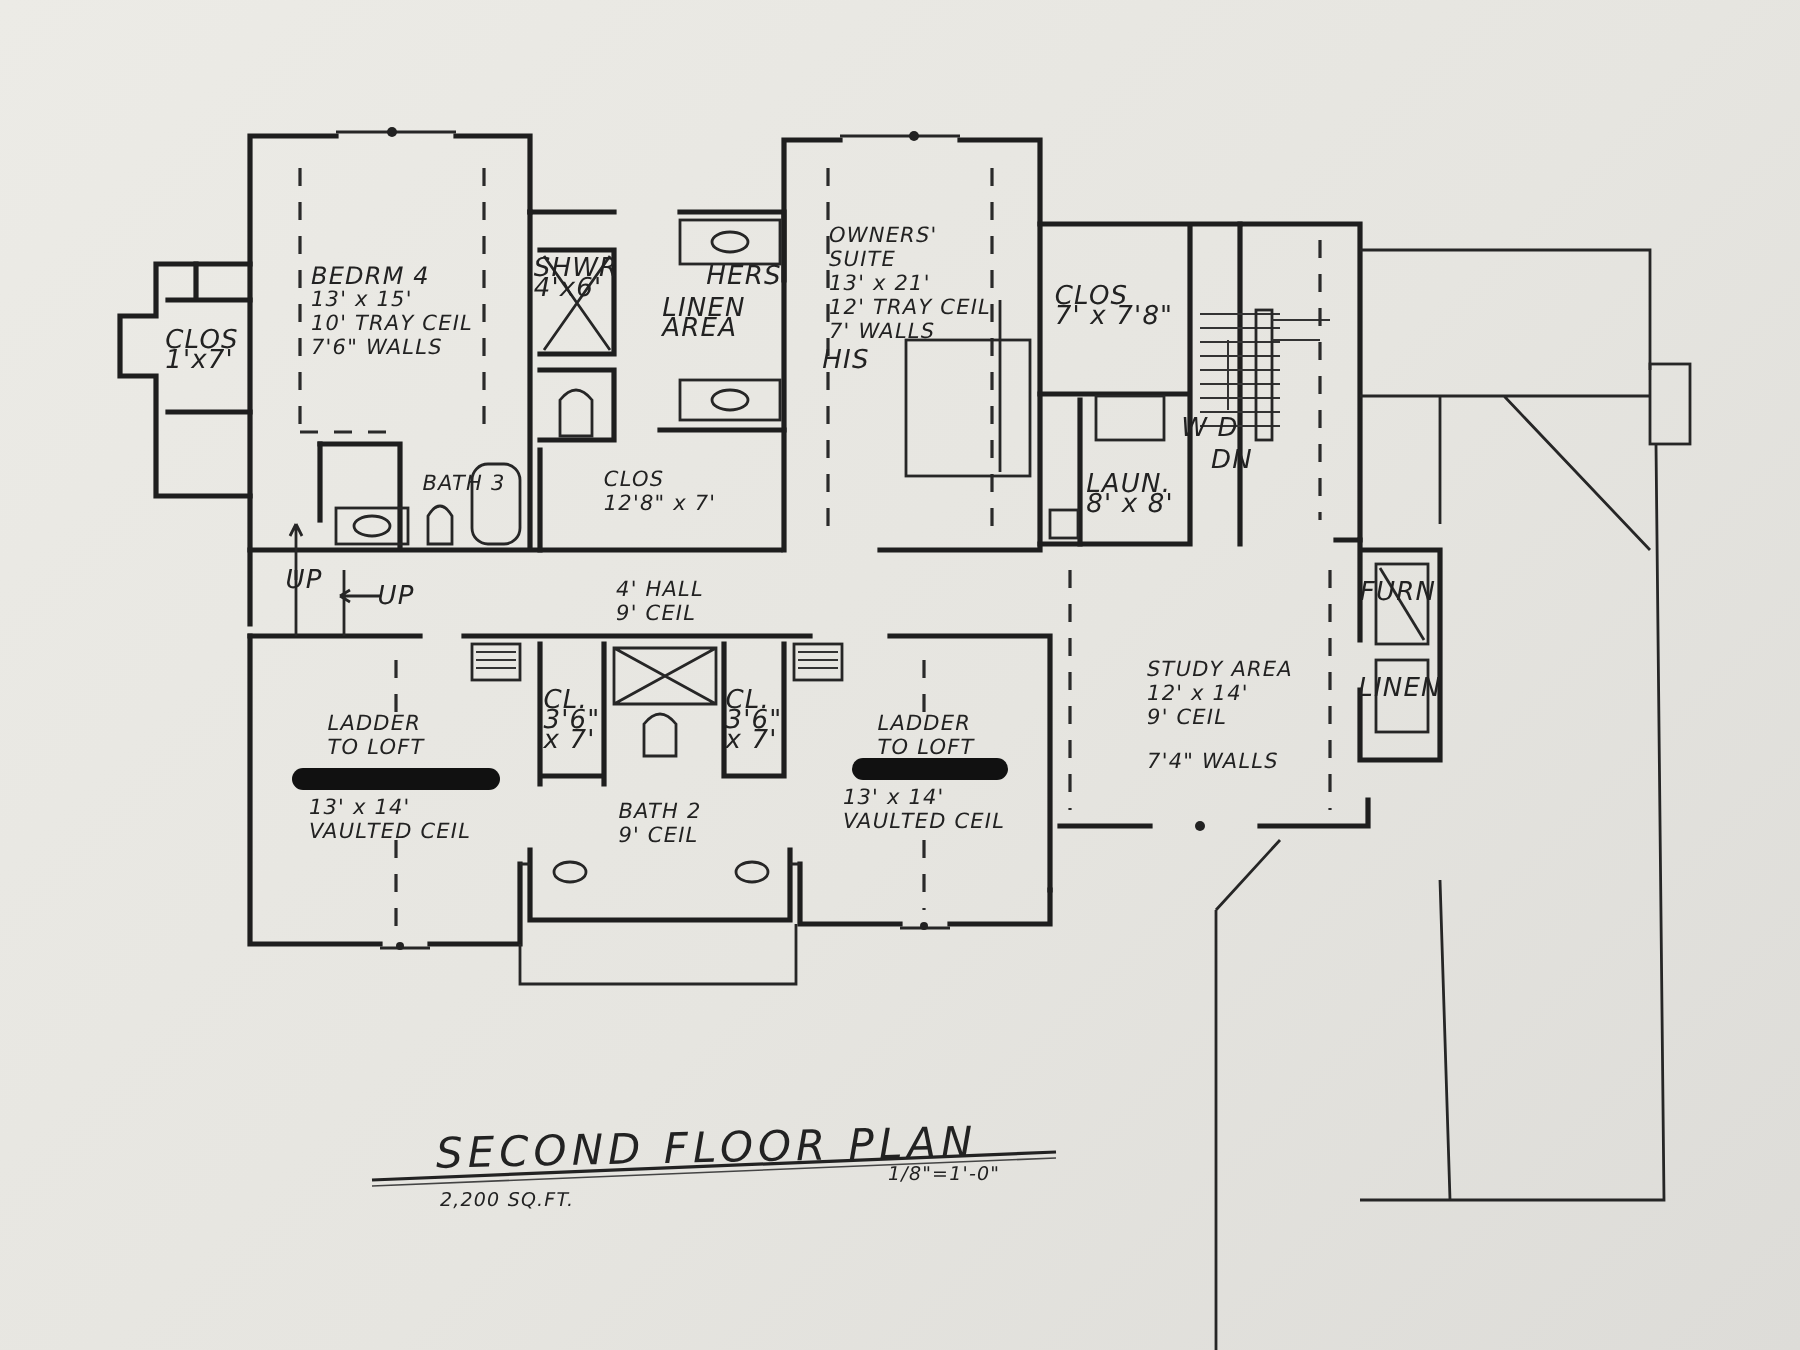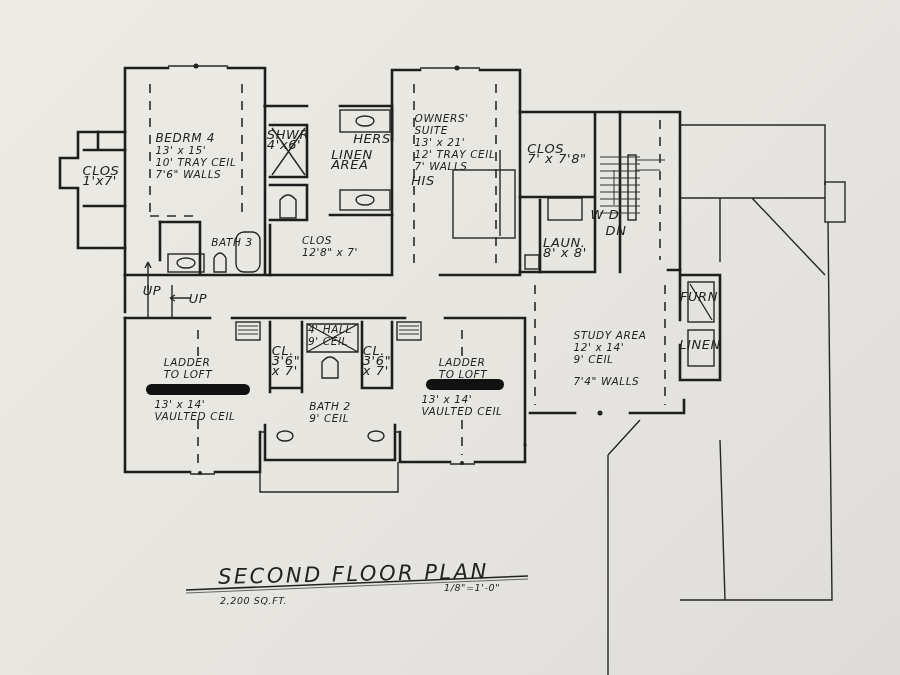--- a/index.html
+++ b/index.html
@@ -148,21 +148,21 @@
   <div>7' x 7'8"</div>
 </div>
 <div class="lbl sm" style="left:577px;top:210px;margin-left:28px;">W D</div>
 <div class="lbl sm" style="left:565px;top:226px;margin-top:12px;">
   <div>LAUN.</div>
   <div>8' x 8'</div>
 </div>
 <div class="lbl sm" style="left:616px;top:226px;">DN</div>
 <div class="lbl sm" style="left:152px;top:286px;">UP</div>
 <div class="lbl sm" style="left:198px;top:294px;">UP</div>
-<div class="lbl" style="left:330px;top:289px;margin-top:34px;">
+<div class="lbl" style="left:330px;top:289px;">
   <div>4' HALL</div>
   <div>9' CEIL</div>
 </div>
 <div class="lbl" style="left:188px;top:356px;">
   <div>LADDER</div>
   <div>TO LOFT</div>
 </div>
 <div class="redact" style="left:146px;top:384px;width:104px;"></div>
 <div class="lbl" style="left:195px;top:398px;">
   <div>13' x 14'</div>

